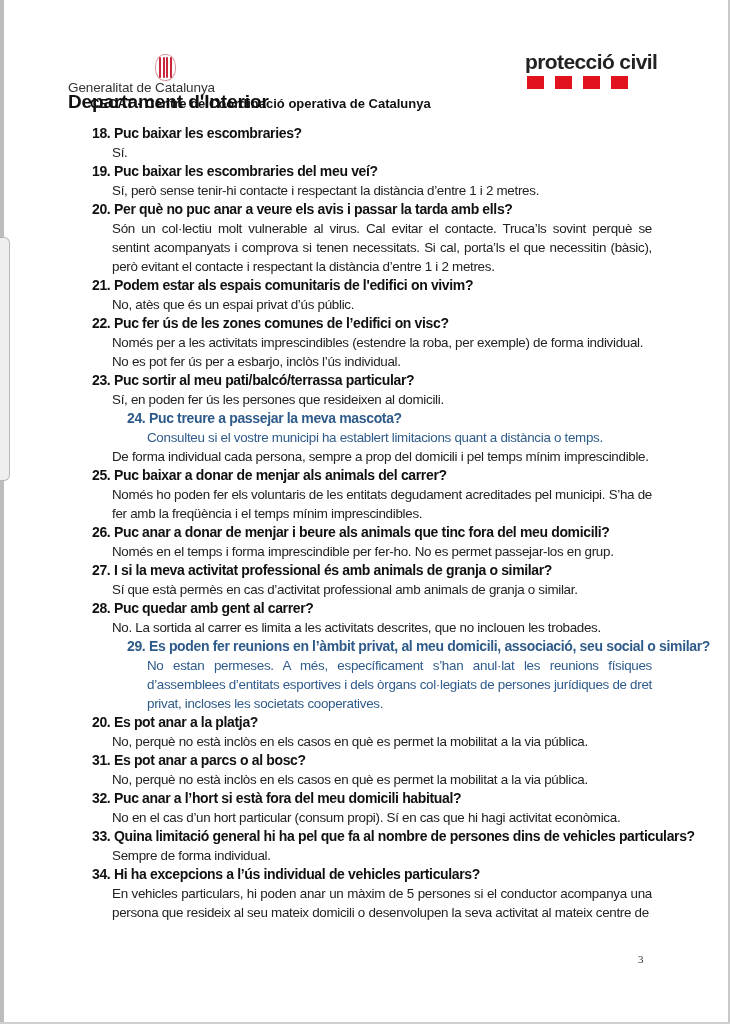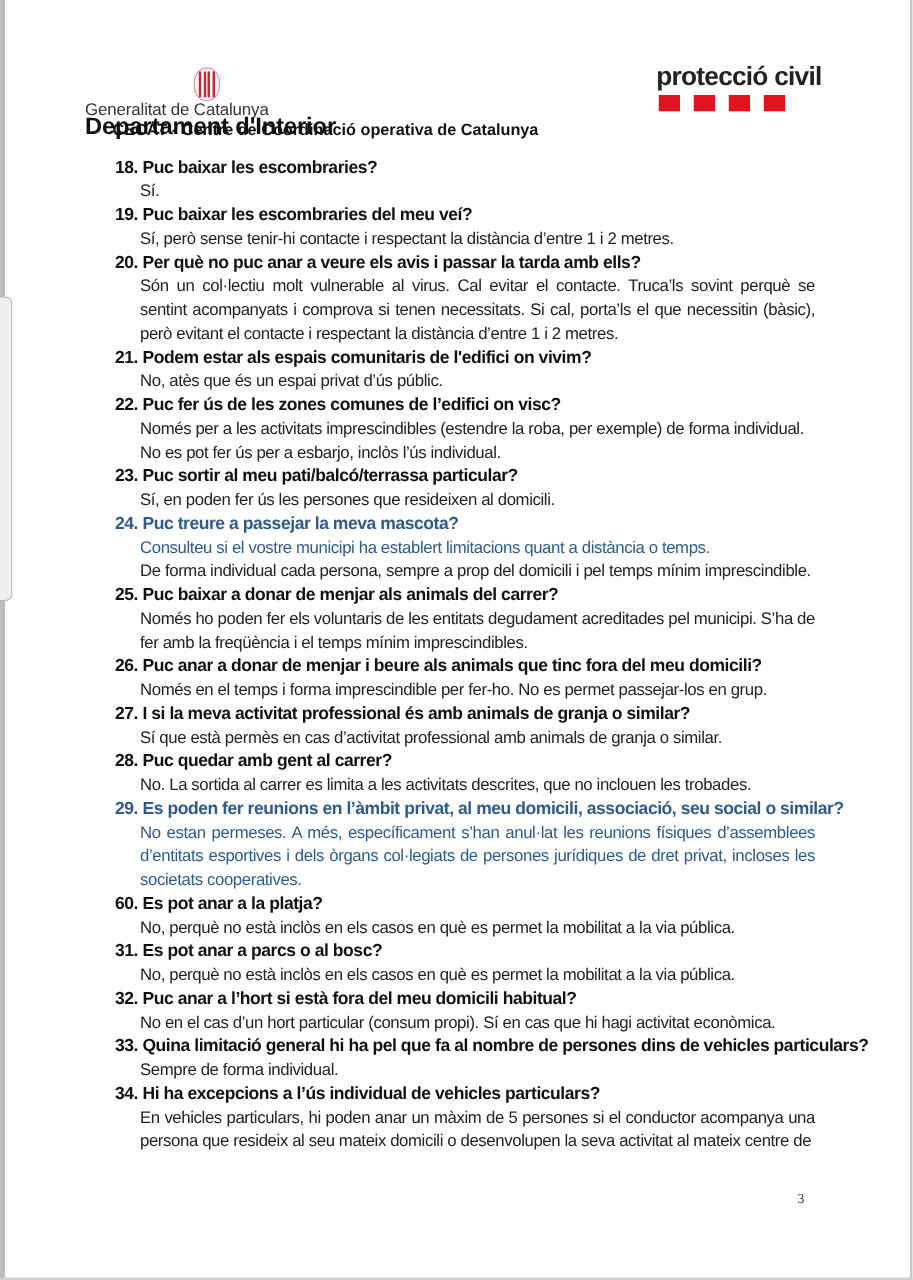--- a/index.html
+++ b/index.html
@@ -56,21 +56,21 @@
   }
   .q {
     font-size: 14px; font-weight: bold; line-height: 19px; color: #111;
     letter-spacing: -0.35px; white-space: nowrap;
   }
   .a {
     font-size: 13.4px; line-height: 19px; color: #222; padding-left: 20px;
     letter-spacing: -0.3px; text-align: justify;
   }
   .a.nowrap { white-space: nowrap; }
-  .blue { color: #2f5b8a !important; }
+  .blue { color: #2f5b8a !important; margin-left: 35px; }
   .page-number {
     position: absolute; left: 634px; top: 953px; font-family: "Liberation Serif", serif;
     font-size: 11px; color: #333;
   }
 </style>
 </head>
 <body>
 
 <div class="left-strip"></div>
 <div class="right-strip"></div>
@@ -149,21 +149,21 @@
       </div>
     <div>
         <div class="q">28. Puc quedar amb gent al carrer?</div>
         <div class="a nowrap">No. La sortida al carrer es limita a les activitats descrites, que no inclouen les trobades.</div>
       </div>
     <div>
         <div class="q blue" style="color: rgb(47, 91, 138);">29. Es poden fer reunions en l’àmbit privat, al meu domicili, associació, seu social o similar?</div>
         <div class="a blue" style="color: rgb(47, 91, 138);">No estan permeses. A més, específicament s’han anul·lat les reunions físiques d’assemblees d’entitats esportives i dels òrgans col·legiats de persones jurídiques de dret privat, incloses les societats cooperatives.</div>
       </div>
     <div>
-        <div class="q">60. Es pot anar a la platja?</div>
+        <div class="q">20. Es pot anar a la platja?</div>
         <div class="a nowrap">No, perquè no està inclòs en els casos en què es permet la mobilitat a la via pública.</div>
       </div>
     <div>
         <div class="q">31. Es pot anar a parcs o al bosc?</div>
         <div class="a nowrap">No, perquè no està inclòs en els casos en què es permet la mobilitat a la via pública.</div>
       </div>
     <div>
         <div class="q">32. Puc anar a l’hort si està fora del meu domicili habitual?</div>
         <div class="a nowrap">No en el cas d’un hort particular (consum propi). Sí en cas que hi hagi activitat econòmica.</div>
       </div>

